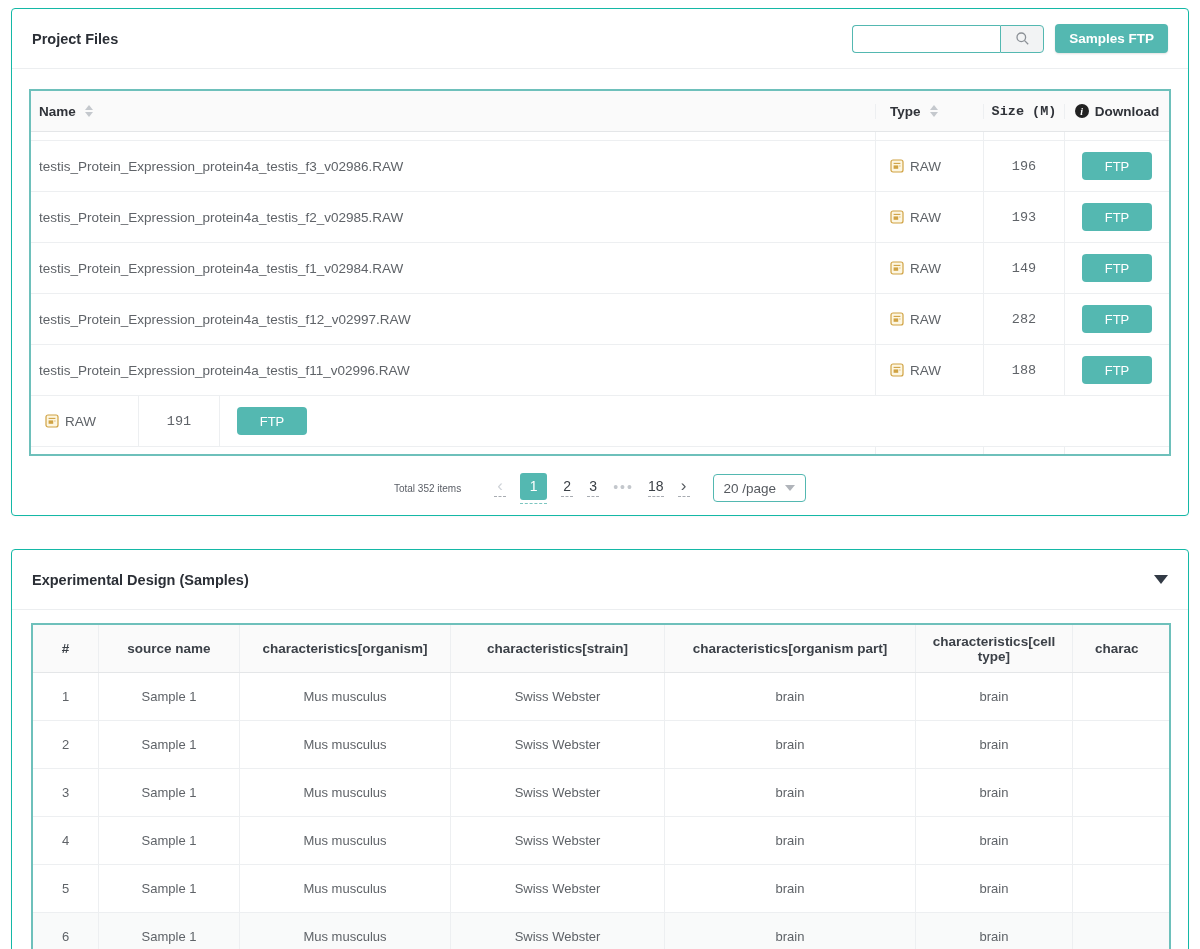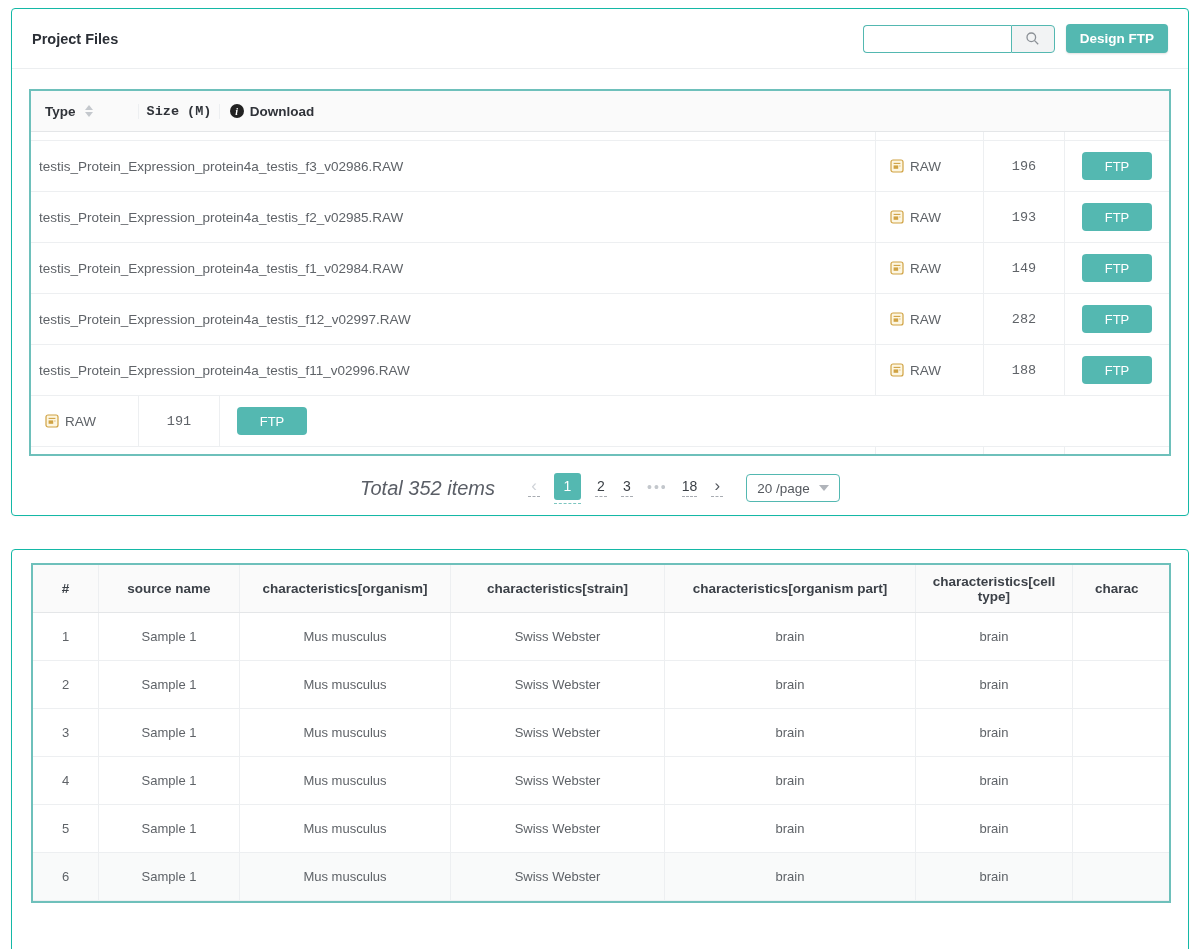--- a/index.html
+++ b/index.html
@@ -79,21 +79,21 @@
   
   .info-icon{
     display:inline-flex;align-items:center;justify-content:center;width:14px;height:14px;
     border-radius:50%;background:#222;color:#fff;font-size:10px;font-weight:700;
     font-family:"Liberation Serif",serif;margin-right:6px;font-style:italic;
   }
   .c-size.ft-hcell{display:flex;align-items:center;justify-content:center;}
 
   
   .pagination{display:flex;align-items:center;justify-content:center;margin-top:17px;height:30px;}
-  .pg-total{font-size:20px;color:#5a5e66;margin-right:26px;font-style:italic;}
+  .pg-total{font-size:10px;color:#5a5e66;margin-right:26px;}
   .pager{display:flex;align-items:center;list-style:none;margin:0;padding:0;}
   .pg-item{
     margin:0 7px;padding-bottom:3px;border-bottom:1px dashed #a8acb2;
     font-size:14px;color:#3a3f45;cursor:pointer;line-height:1;min-width:12px;text-align:center;
   }
   .pg-item.chevron{font-size:17px;line-height:.8;padding-bottom:4px;}
   .pg-item.prev{color:#cfd3d8;}
   .pg-item.next{color:#55595f;}
   .pg-item.dots{border-bottom:none;color:#c3c7cc;letter-spacing:2px;cursor:default;}
   .pg-item.active{border-bottom-color:#7cc6c0;padding-bottom:3px;}
@@ -143,27 +143,34 @@
           <input class="search-input" type="text" value="" style="">
           <button class="search-btn">
             <span style="line-height:0;">
               <svg width="15" height="15" viewBox="0 0 15 15">
                   <circle cx="6.3" cy="6.3" r="4.3" fill="none" stroke="#8b9096" stroke-width="1.3"></circle>
                   <line x1="9.6" y1="9.6" x2="13.2" y2="13.2" stroke="#8b9096" stroke-width="1.3"></line>
                 </svg>
             </span>
           </button>
         </div>
-        <button class="btn-teal">Design FTP</button>
+        <button class="btn-teal">Samples FTP</button>
       </div>
     </div>
 
     <div class="card-body">
       <div class="files-table">
         <div class="ft-head">
+          <div class="c-name">
+            <span>Name</span>
+            <span class="sorter">
+                <i class="up"></i>
+                <i class="down"></i>
+              </span>
+          </div>
           <div class="c-type">
             <span>Type</span>
             <span class="sorter">
                 <i class="up"></i>
                 <i class="down"></i>
               </span>
           </div>
           <div class="c-size ft-hcell">
             <span>Size (M)</span>
           </div>
@@ -326,20 +333,24 @@
           </ul>
         <div class="page-size">
           <span>20 /page</span>
           <span class="caret-down"></span>
         </div>
       </div>
     </div>
   </section>
 
   <section class="card card-samples">
+    <div class="card-head">
+      <span class="card-title">Experimental Design (Samples)</span>
+      <span class="collapse-caret"></span>
+    </div>
     <div class="card-body">
       <div class="samples-table">
         <div class="st-head" id="st-head">
             <div class="st-cell" style="width:66px">#</div>
             <div class="st-cell" style="width:141px">source name</div>
             <div class="st-cell" style="width:211px">characteristics[organism]</div>
             <div class="st-cell" style="width:214px">characteristics[strain]</div>
             <div class="st-cell" style="width:251px">characteristics[organism part]</div>
             <div class="st-cell" style="width:157px">characteristics[cell type]</div>
             <div class="st-cell last" style="width:250px">charac</div>

